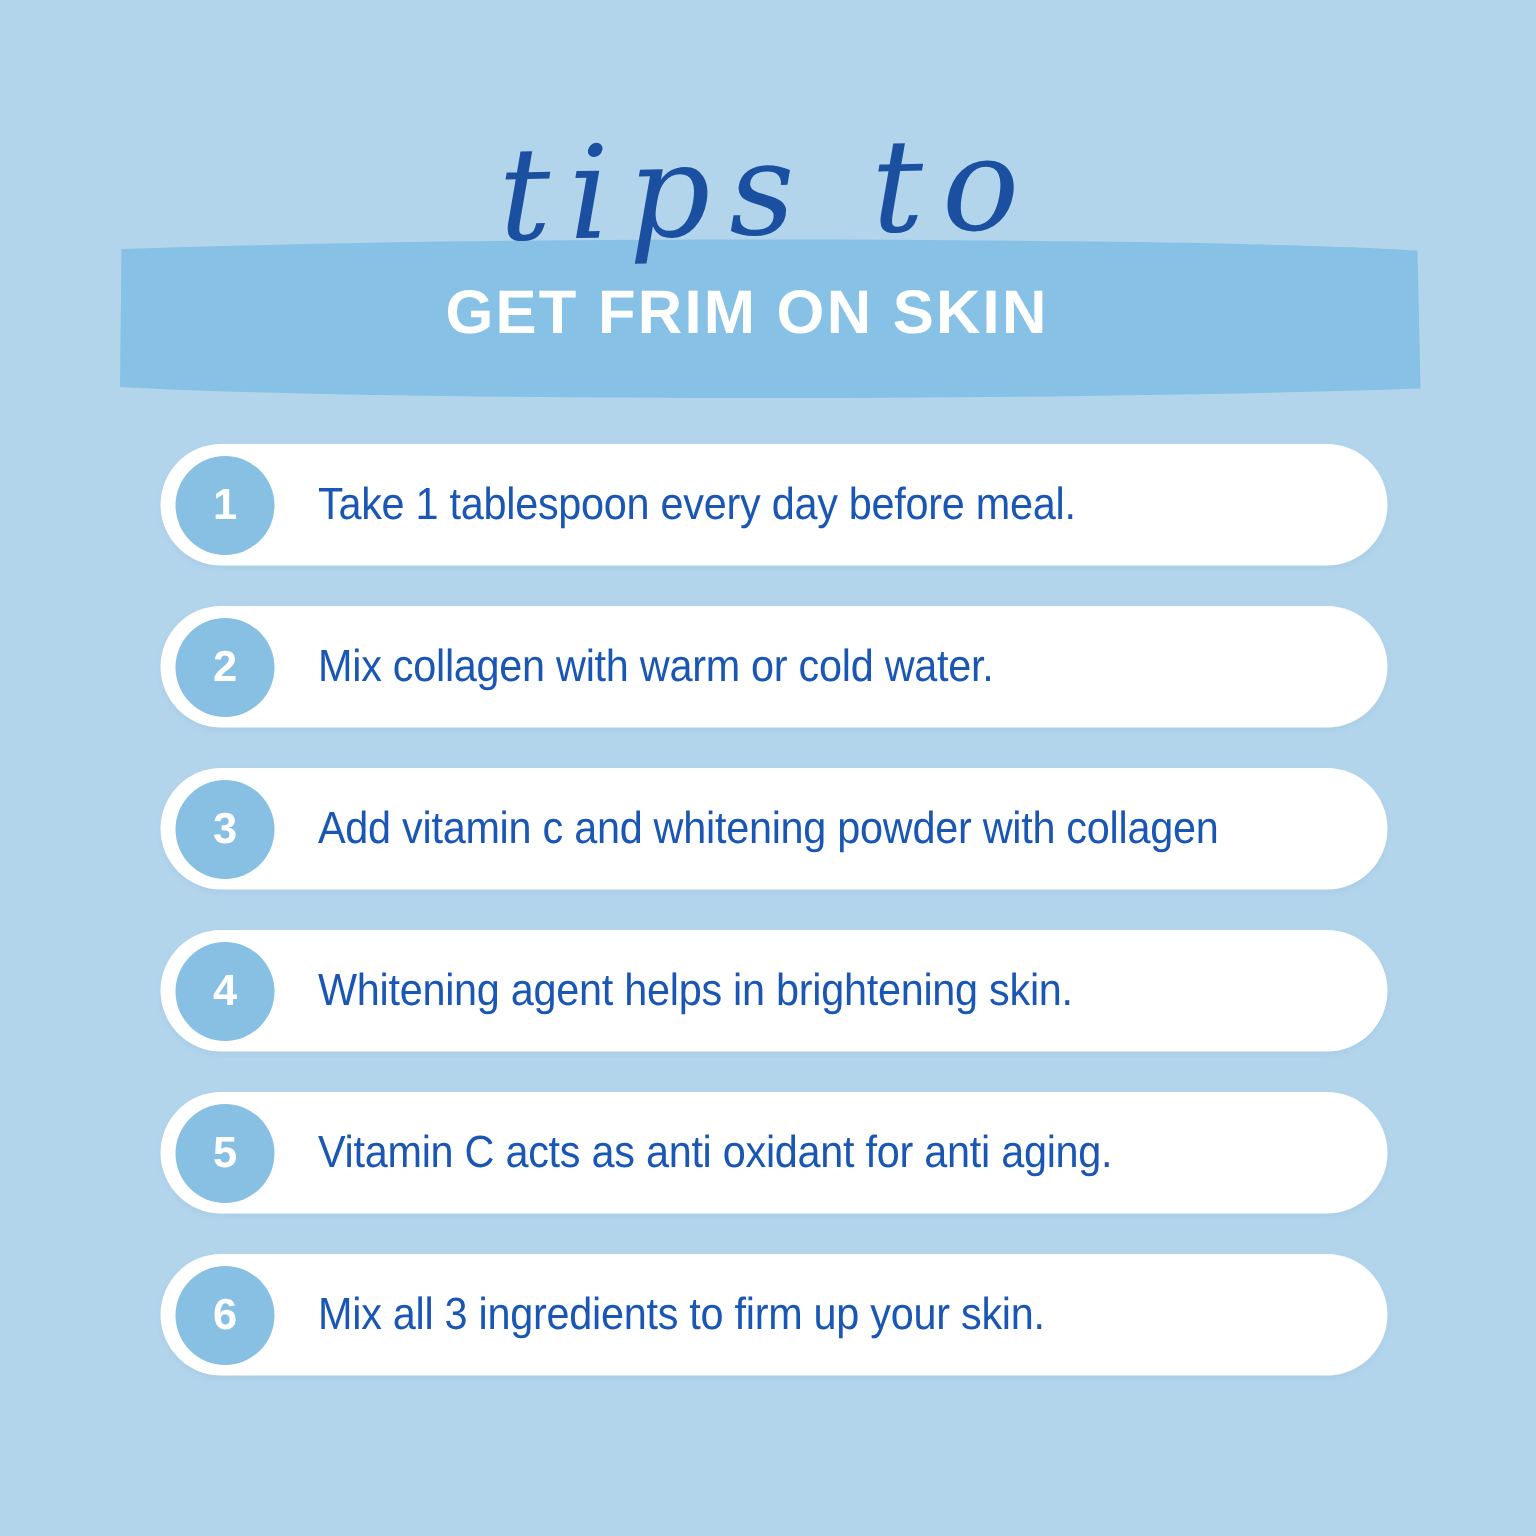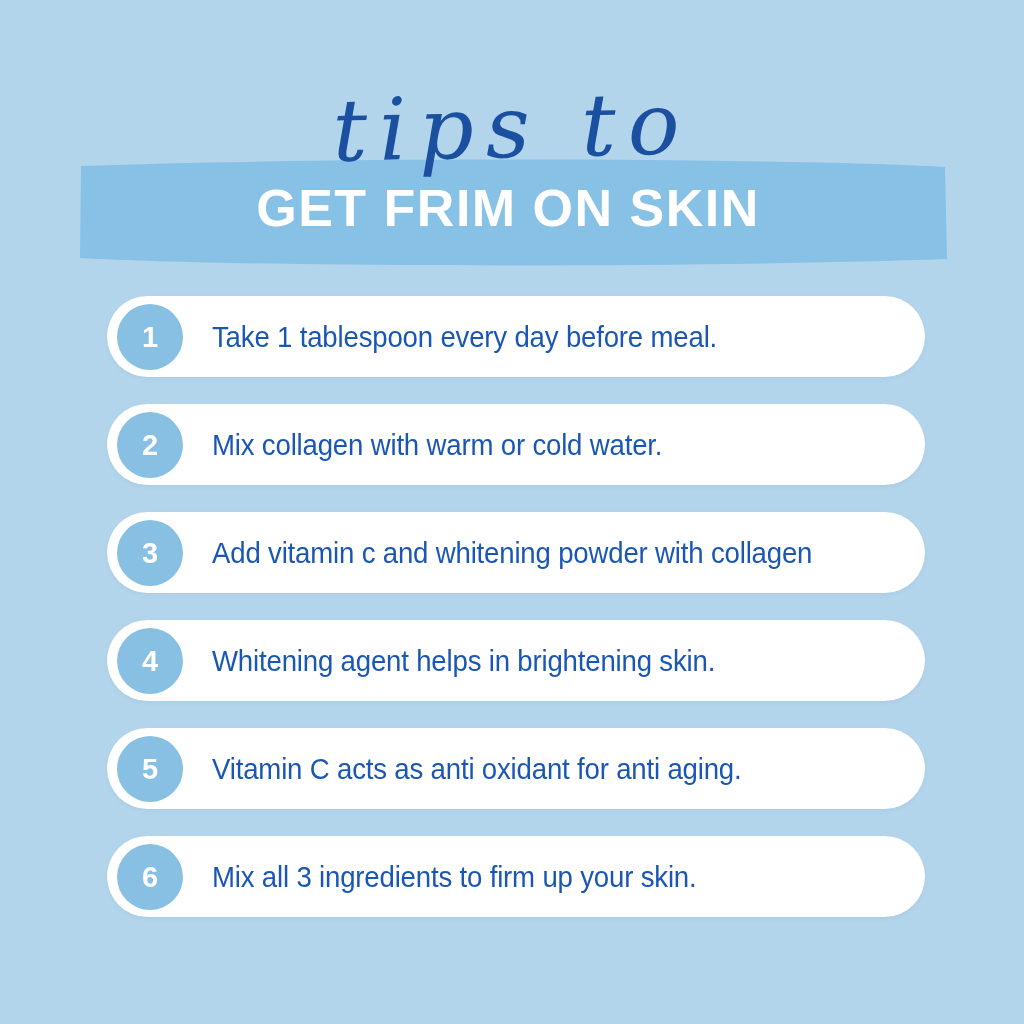--- a/index.html
+++ b/index.html
@@ -57,27 +57,27 @@
     line-height: 1;
     letter-spacing: 12px;
     color: #1b50a0;
     white-space: nowrap;
     z-index: 3;
     transform: rotate(-1.2deg);
   }
 
   .headline {
     position: absolute;
-    left: 10px;
+    left: 0;
     top: 180px;
     width: 996px;
     text-align: center;
     font-family: "Liberation Sans", sans-serif;
     font-weight: 700;
-    font-size: 52px;
+    font-size: 41px;
     line-height: 56px;
     letter-spacing: 1.5px;
     color: #ffffff;
     white-space: nowrap;
     z-index: 2;
   }
 
   
   .tips-list {
     position: absolute;

